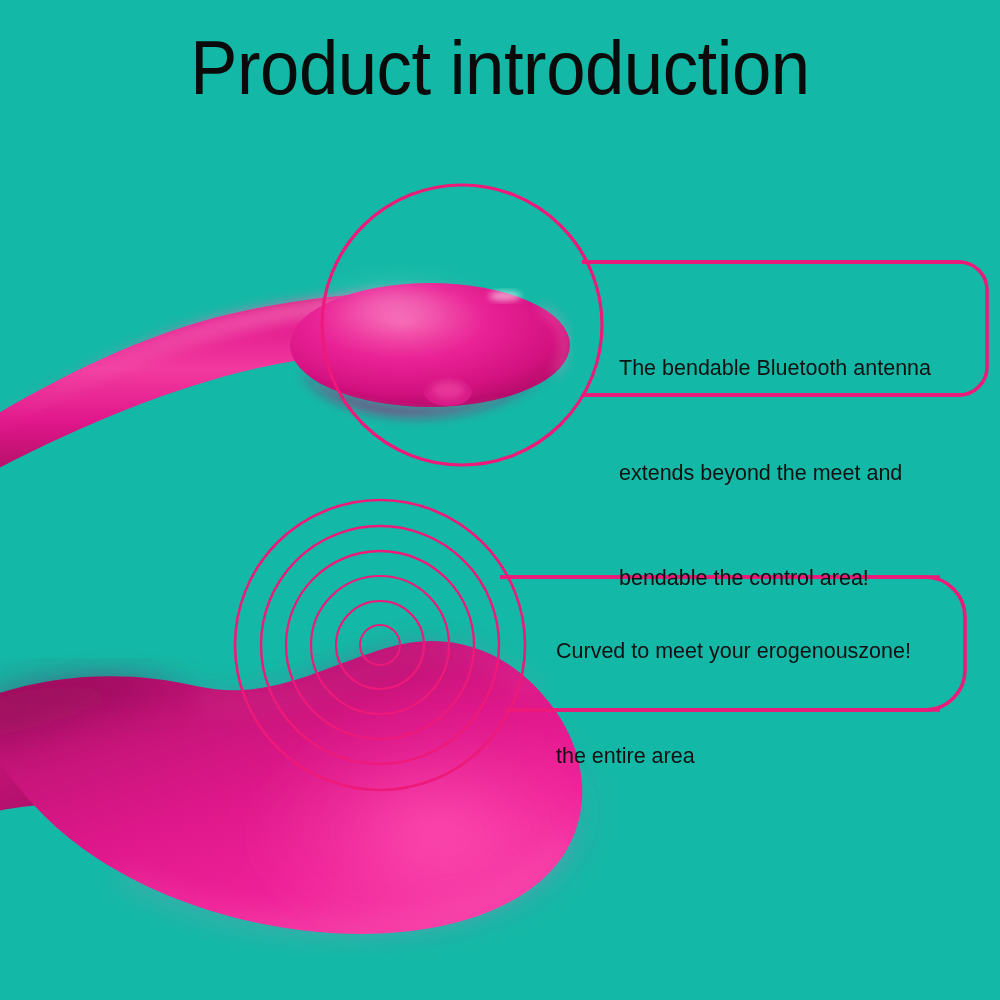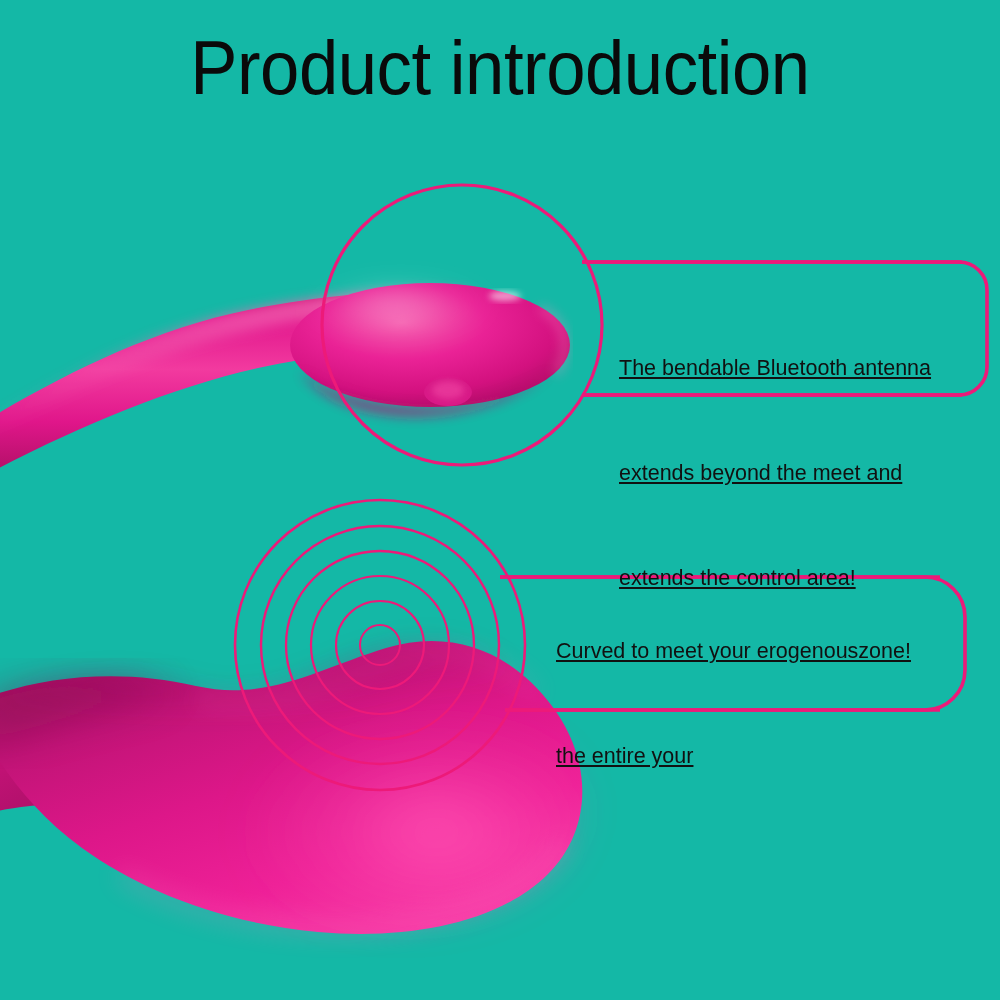--- a/index.html
+++ b/index.html
@@ -64,21 +64,21 @@
     white-space: pre;
   }
   #callout-1-text {
     left: 619px;
     top: 281px;
   }
   #callout-2-text {
     left: 556px;
     top: 564px;
   }
-  .callout-line { display: block; text-decoration: underline; }
+  .callout-line { display: block; }
 </style>
 </head>
 <body>
 
 <div id="stage">
 
   <div id="page-title">Product introduction</div>
 
   <svg id="product-art" viewBox="0 0 1000 1000" xmlns="http://www.w3.org/2000/svg">
     <defs>
@@ -242,21 +242,21 @@
       <line x1="505" y1="710" x2="940" y2="710" stroke="#ed1a79" stroke-width="3.6"></line>
 
       <path d="M 500,577 L 925,577 A 40,40 0 0 1 965,617 L 965,670
                A 40,40 0 0 1 925,710 L 505,710" fill="none" stroke="#ed1a79" stroke-width="3.6" stroke-linejoin="round"></path>
     </g>
   </svg>
 
   <div id="callout-1-text" class="callout-text">
     <span class="callout-line">The bendable Bluetooth antenna</span>
     <span class="callout-line">extends beyond the meet and</span>
-    <span class="callout-line">extends the control area!</span>
+    <span class="callout-line">bendable the control area!</span>
   </div>
 
   <div id="callout-2-text" class="callout-text">
     <span class="callout-line">Curved to meet your erogenouszone!</span>
-    <span class="callout-line">the entire your</span>
+    <span class="callout-line">the entire area</span>
   </div>
 
 </div>
 
 </body></html>

